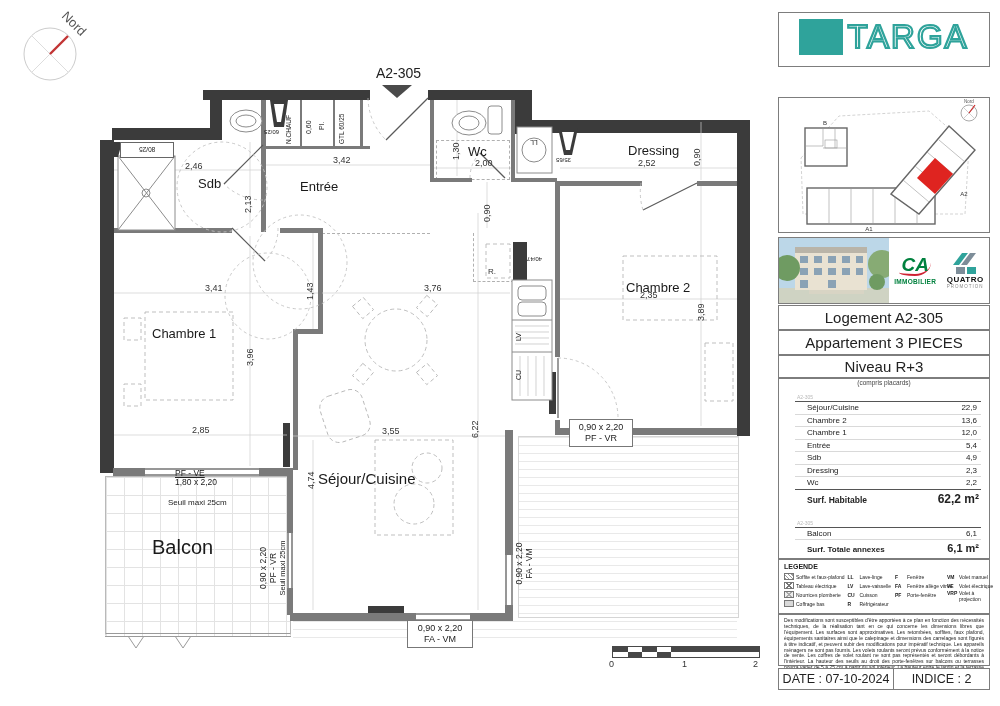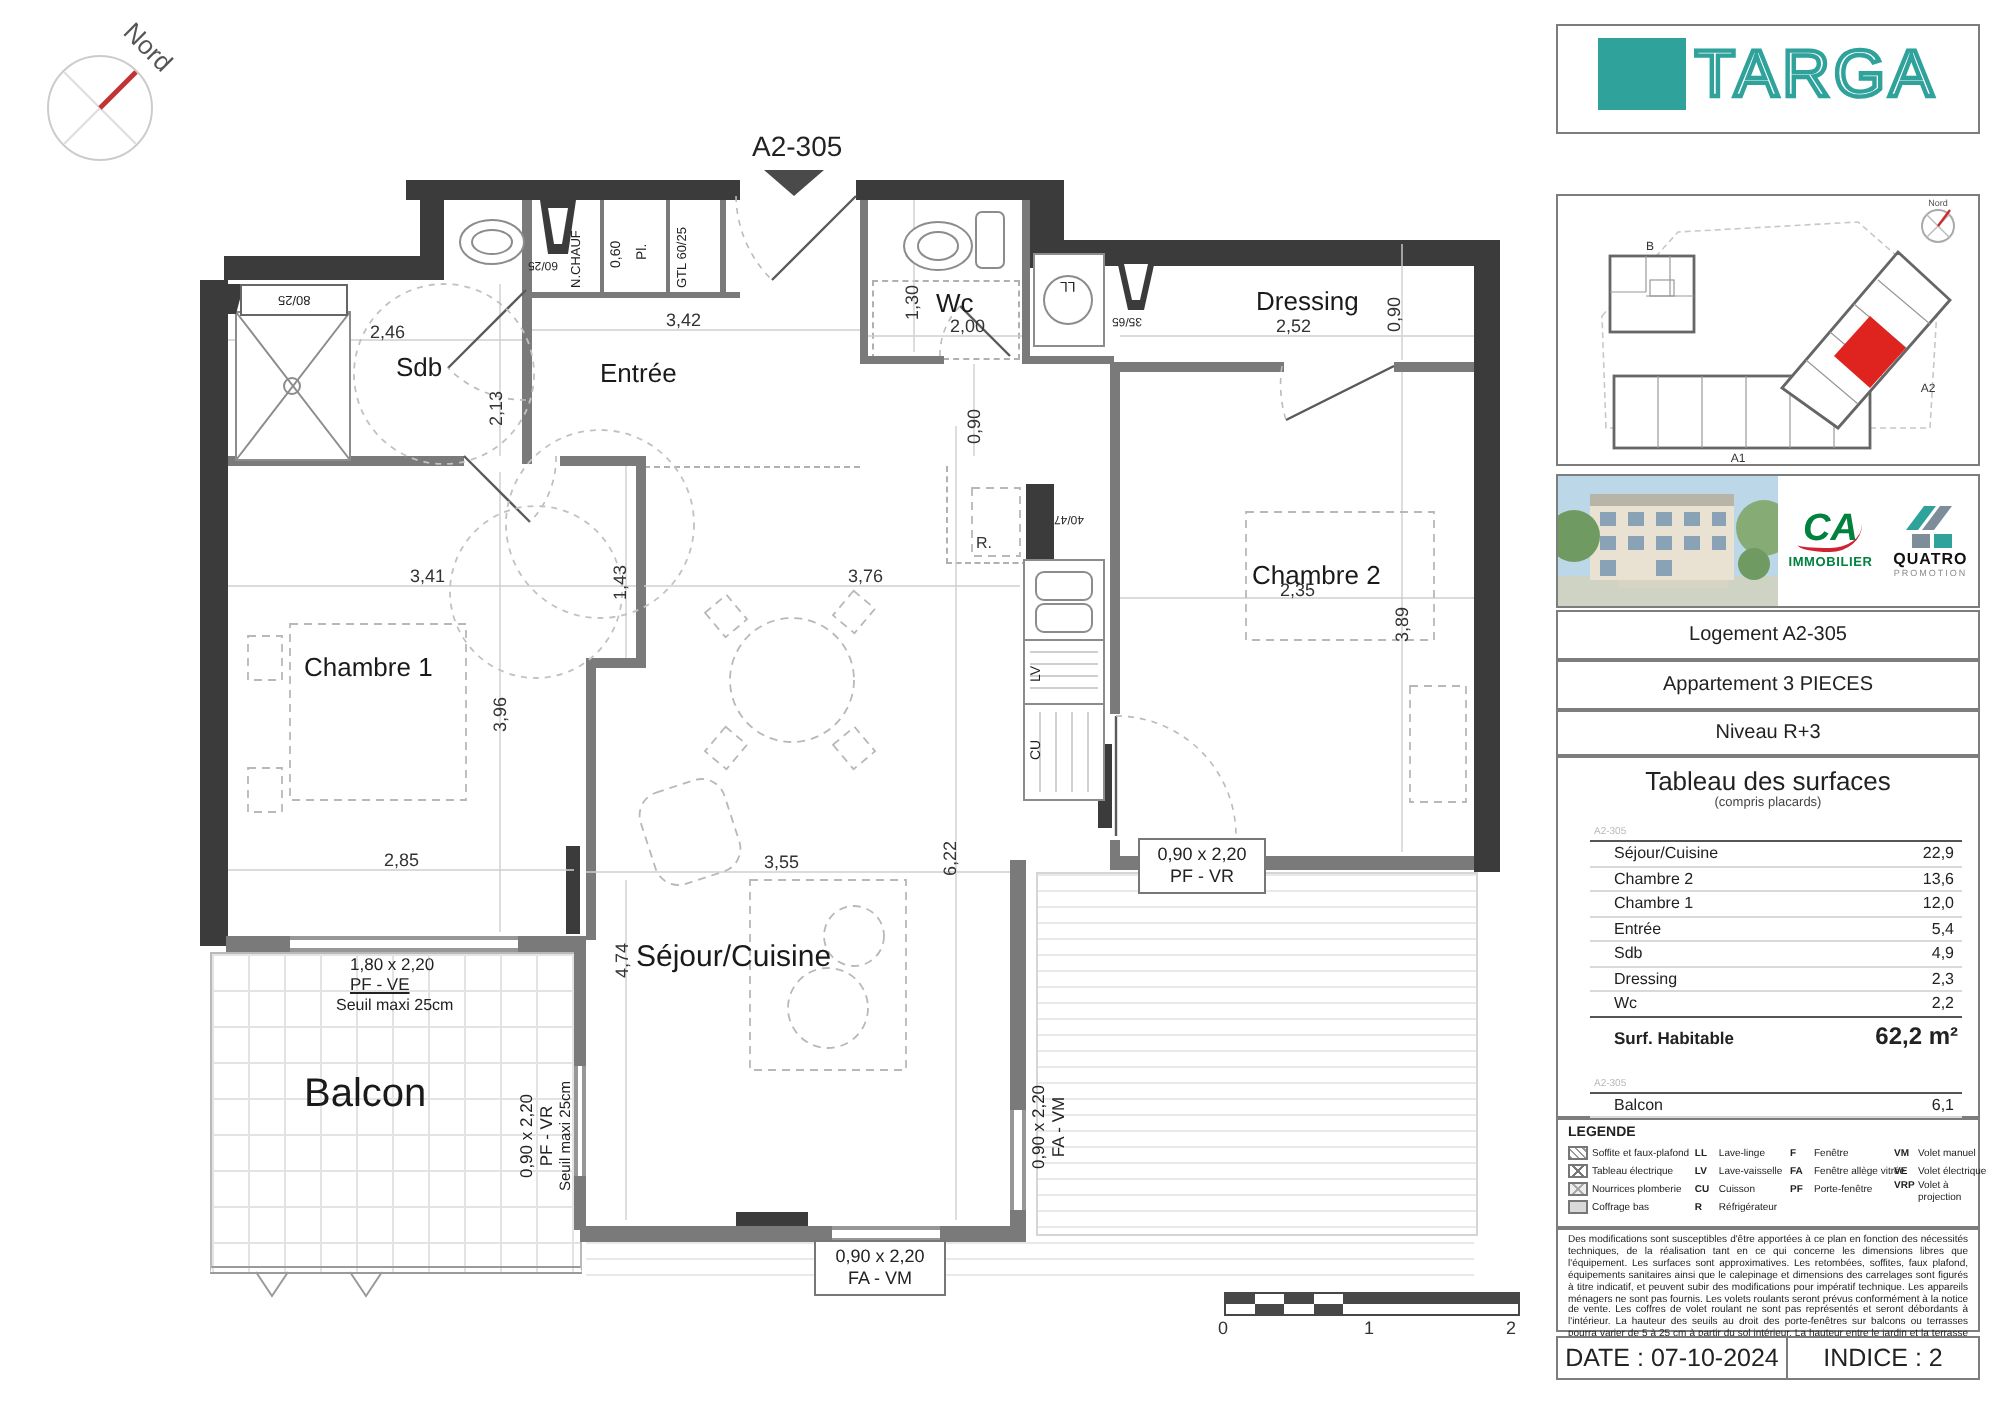--- a/index.html
+++ b/index.html
@@ -44,21 +44,21 @@
   .sb-r2{height:5px;background:repeating-linear-gradient(90deg,#fff 0 14.6px,#474747 14.6px 29.2px);}
   .sb-right{width:73px;height:100%;}
   .sb-rt{height:5px;background:#474747;}
   
   .sbox{position:absolute;background:#fff;border:1px solid #7d7d7d;box-sizing:border-box;z-index:8;}
   .logo-row{display:flex;align-items:center;justify-content:center;gap:4px;padding-top:6px;}
   .logo-block{width:44px;height:36px;background:#2fa39b;}
   .logo-text{font-size:33px;font-weight:normal;letter-spacing:2px;color:#fff;
         -webkit-text-stroke:2.2px #2fa39b;line-height:36px;}
   .subtitle{font-size:13.5px;font-weight:bold;text-align:center;line-height:20px;color:#111;}
-  .inforow{font-size:10px;text-align:center;color:#222;}
+  .inforow{font-size:15px;text-align:center;color:#222;}
   .surf-title{font-size:13px;text-align:center;margin-top:4px;color:#222;}
   .surf-sub{font-size:6.5px;text-align:center;color:#444;}
   .ref{font-size:5px;color:#b8b8b8;margin-left:18px;}
   .stable{margin:1px 8px 0 16px;}
   .srow{display:flex;justify-content:space-between;font-size:8px;line-height:11.5px;
         border-bottom:1px solid #d9d9d9;padding:0 4px 0 12px;color:#222;}
   .srow.first{border-top:1px solid #555;}
   .srow.lastd{border-bottom:1px solid #555;}
   .trow{display:flex;justify-content:space-between;align-items:baseline;padding:2px 2px 0 12px;}
   .tlab{font-size:8.5px;font-weight:bold;}
@@ -305,21 +305,21 @@
   <span class="an vert" style="left:318px;top:130px;">Pl.</span>
   <div class="soffbox" style="left:120px;top:142px;width:52px;height:14px;"><span class="r180" style="display:inline-block">80/25</span></div>
   <span class="an r180" style="left:264px;top:129px;font-size:6px;">60/25</span>
   <span class="an r180" style="left:556px;top:157px;font-size:6px;">35/65</span>
   <span class="an r180" style="left:527px;top:256px;font-size:6px;">40/47</span>
   <span class="an r180" style="left:530px;top:139px;">LL</span>
   <span class="an vert" style="left:515px;top:341px;">LV</span>
   <span class="an vert" style="left:515px;top:380px;">CU</span>
 
   <span class="wlab" style="left:175px;top:477px;width:80px;">1,80 x 2,20</span>
-  <span class="wlab" style="left:175px;top:487px;width:80px;text-decoration:underline;">PF - VE</span>
+  <span class="wlab" style="left:175px;top:468px;width:80px;text-decoration:underline;">PF - VE</span>
   <span class="wlab" style="left:168px;top:498px;width:88px;font-size:8px;">Seuil maxi 25cm</span>
   <div class="wlabv" style="left:258px;top:614px;width:92px;">
     <div>0,90 x 2,20</div>
     <div>PF - VR</div>
     <div style="font-size:7.5px;">Seuil maxi 25cm</div>
   </div>
   <div class="lblbox" style="left:407px;top:620px;width:66px;height:28px;">
     <div>0,90 x 2,20</div>
     <div>FA - VM</div>
   </div>
@@ -421,21 +421,20 @@
     <div class="inforow" style="line-height:24px;">Logement A2-305</div>
   </div>
   <div class="sbox" style="left:778px;top:330px;width:212px;height:25px;">
     <div class="inforow" style="line-height:24px;">Appartement 3 PIECES</div>
   </div>
   <div class="sbox" style="left:778px;top:355px;width:212px;height:23px;">
     <div class="inforow" style="line-height:22px;">Niveau R+3</div>
   </div>
 
   <div class="sbox" style="left:778px;top:378px;width:212px;height:181px;">
-    <div class="surf-title">Tableau des surfaces</div>
     <div class="surf-sub">(compris placards)</div>
     <div class="ref" style="margin-top:8px;">A2-305</div>
     <div class="stable">
       <div class="srow first">
           <span>Séjour/Cuisine</span>
           <span>22,9</span>
         </div>
       <div class="srow">
           <span>Chambre 2</span>
           <span>13,6</span>

